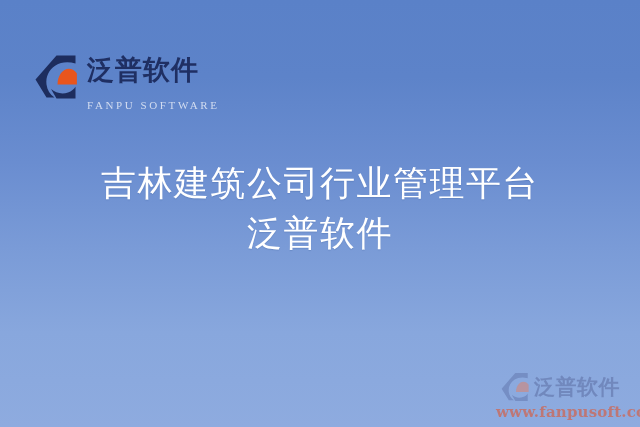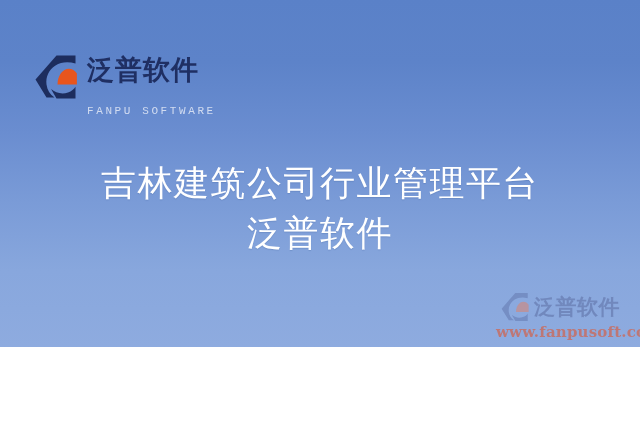--- a/index.html
+++ b/index.html
@@ -4,21 +4,21 @@
 <title>Fanpu Banner</title>
 <style>
   html, body {
     margin: 0;
     padding: 0;
     background: #ffffff;
   }
   #stage {
     position: relative;
     width: 640px;
-    height: 347px;
+    height: 427px;
     overflow: hidden;
     font-family: "Liberation Sans", sans-serif;
     
     background: linear-gradient(180deg,
         #5a81c8 0%,
         #5d83c9 18%,
         #6a8dd0 38%,
         #7a9bd7 58%,
         #88a7dd 78%,
         #8eabdf 100%);
@@ -47,22 +47,22 @@
   .brand-cn {
     font-family: "DejaVu Sans", "Liberation Sans", sans-serif;
     font-size: 27px;
     line-height: 30px;
     font-weight: 700;
     letter-spacing: 1px;
     color: #1f2f63;
     white-space: nowrap;
   }
   .brand-en {
-    margin-top: 20px;
-    font-family: Liberation Mono, monospace;
+    margin-top: 14px;
+    font-family: Liberation Serif, serif;
     font-size: 11px;
     line-height: 13px;
     font-weight: 400;
     letter-spacing: 2.6px;
     color: #d2dcf0;
     white-space: nowrap;
   }
 
   
   .headline {

